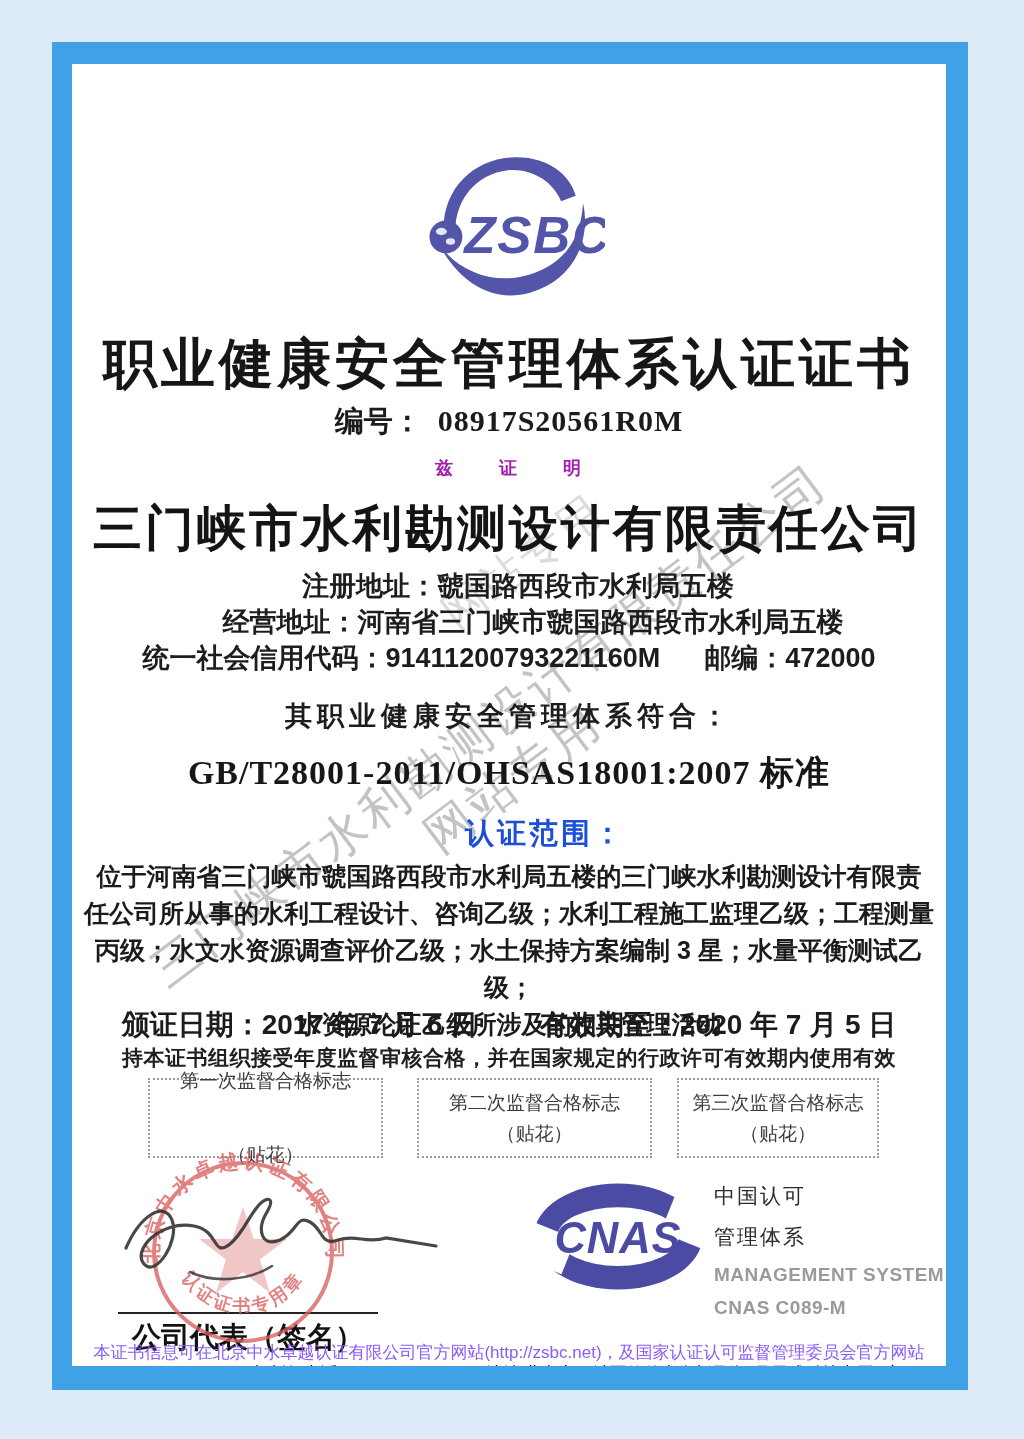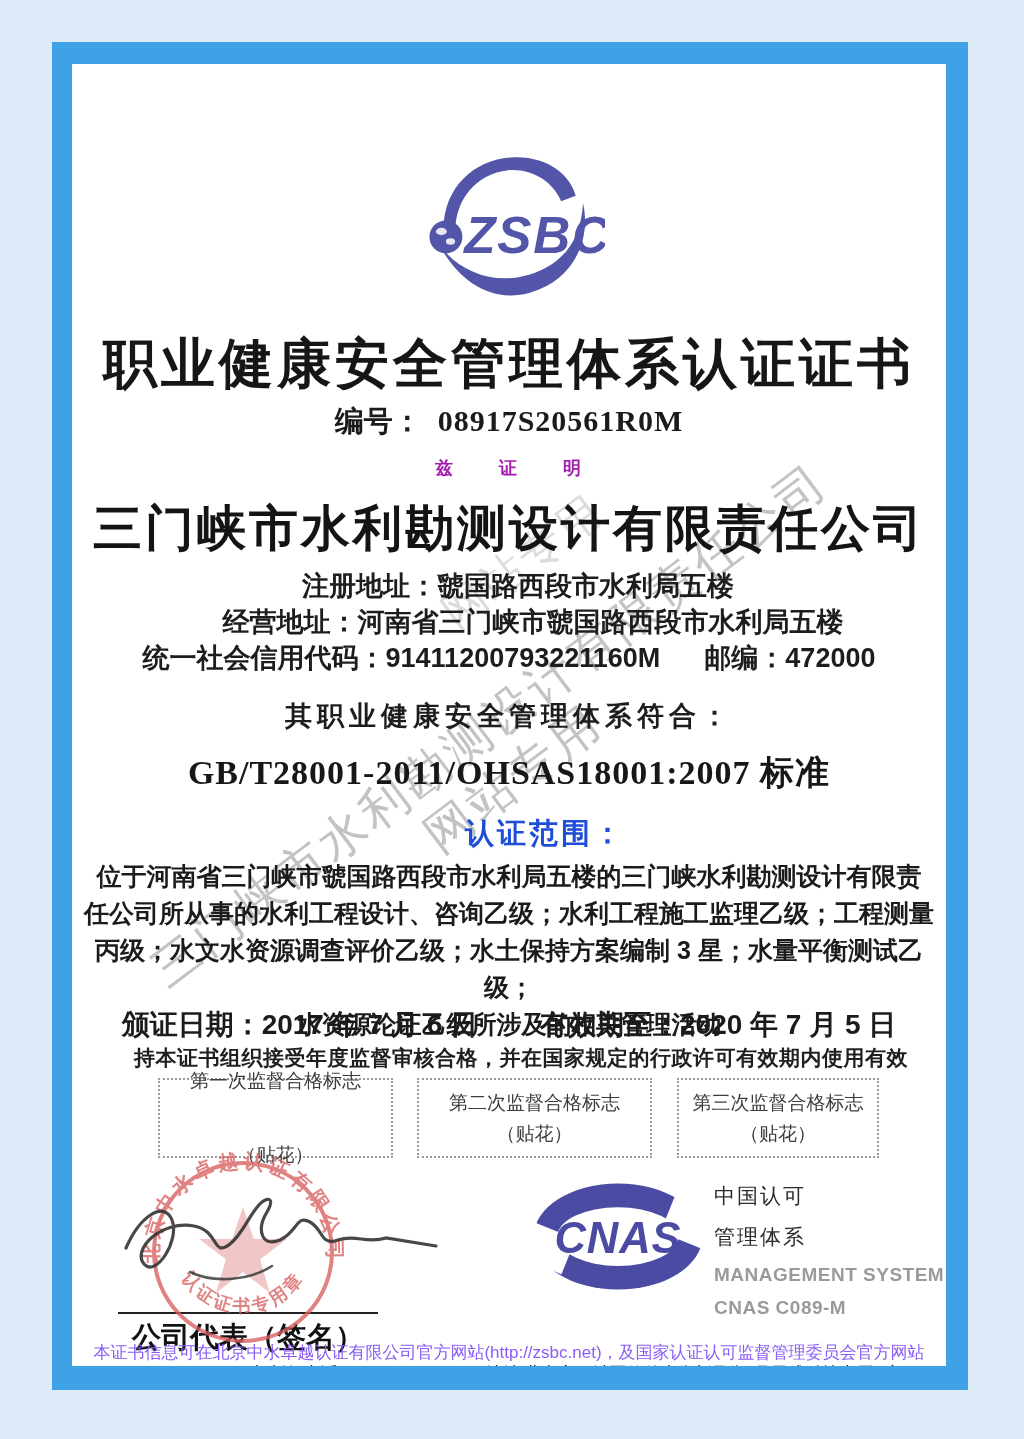--- a/index.html
+++ b/index.html
@@ -39,29 +39,29 @@
   .hereby{top:392px;font-size:18px;font-weight:600;letter-spacing:46px;padding-left:44px;box-sizing:border-box;color:#a21caf;}
   .company-name{top:432px;font-size:49px;font-weight:900;letter-spacing:3px;color:#141414;white-space:nowrap;}
   .addr1{top:504px;font-size:27px;font-weight:700;color:#1d1d1d;padding-left:9px;}
   .addr2{top:540px;font-size:27px;font-weight:700;color:#1d1d1d;padding-left:24px;}
   .addr3{top:576px;display:flex;justify-content:center;gap:44px;font-size:27px;font-weight:700;color:#1d1d1d;}
   .conform{top:634px;font-size:27px;font-weight:700;letter-spacing:5px;color:#1d1d1d;}
   .standard{top:686px;font-size:34px;font-weight:700;font-family:"Liberation Serif",serif;letter-spacing:1px;color:#171717;}
   .scope-head{top:750px;font-size:29px;font-weight:700;letter-spacing:3px;color:#1d4ed8;padding-left:36px;}
   .scope-lines{top:794px;font-size:25px;font-weight:600;line-height:37px;color:#1b1b1b;}
   .dates-row{top:942px;display:flex;justify-content:center;gap:62px;font-size:28px;font-weight:700;color:#1b1b1b;}
-  .note{top:980px;font-size:21px;font-weight:600;color:#1f1f1f;letter-spacing:0.5px;margin-left:12px;}
+  .note{top:980px;font-size:21px;font-weight:600;color:#1f1f1f;letter-spacing:0.5px;}
   
   .sticker{
     position:absolute;top:1014px;height:80px;
     border:2px dotted #9a9a9a;box-sizing:border-box;
     display:flex;flex-direction:column;justify-content:center;align-items:center;gap:5px;
     font-size:19px;color:#3c3c3c;background:#fff;
   }
-  .sticker-1{left:86px;width:235px;gap:48px;}
+  .sticker-1{left:76px;width:235px;gap:48px;}
   .sticker-2{left:345px;width:235px;}
   .sticker-3{left:605px;width:202px;}
   
   .sig-line{left:46px;top:1248px;width:260px;border-top:2px solid #222;}
   .sig-label{left:46px;top:1254px;width:260px;text-align:center;font-size:29px;font-weight:700;color:#111;}
   .stamp-svg{left:69px;top:1086px;width:205px;height:205px;}
   .sig-svg{left:48px;top:1122px;width:330px;height:115px;}
   
   .cnas-svg{left:456px;top:1112px;width:180px;height:122px;}
   .cnas-text{left:642px;top:1118px;}

